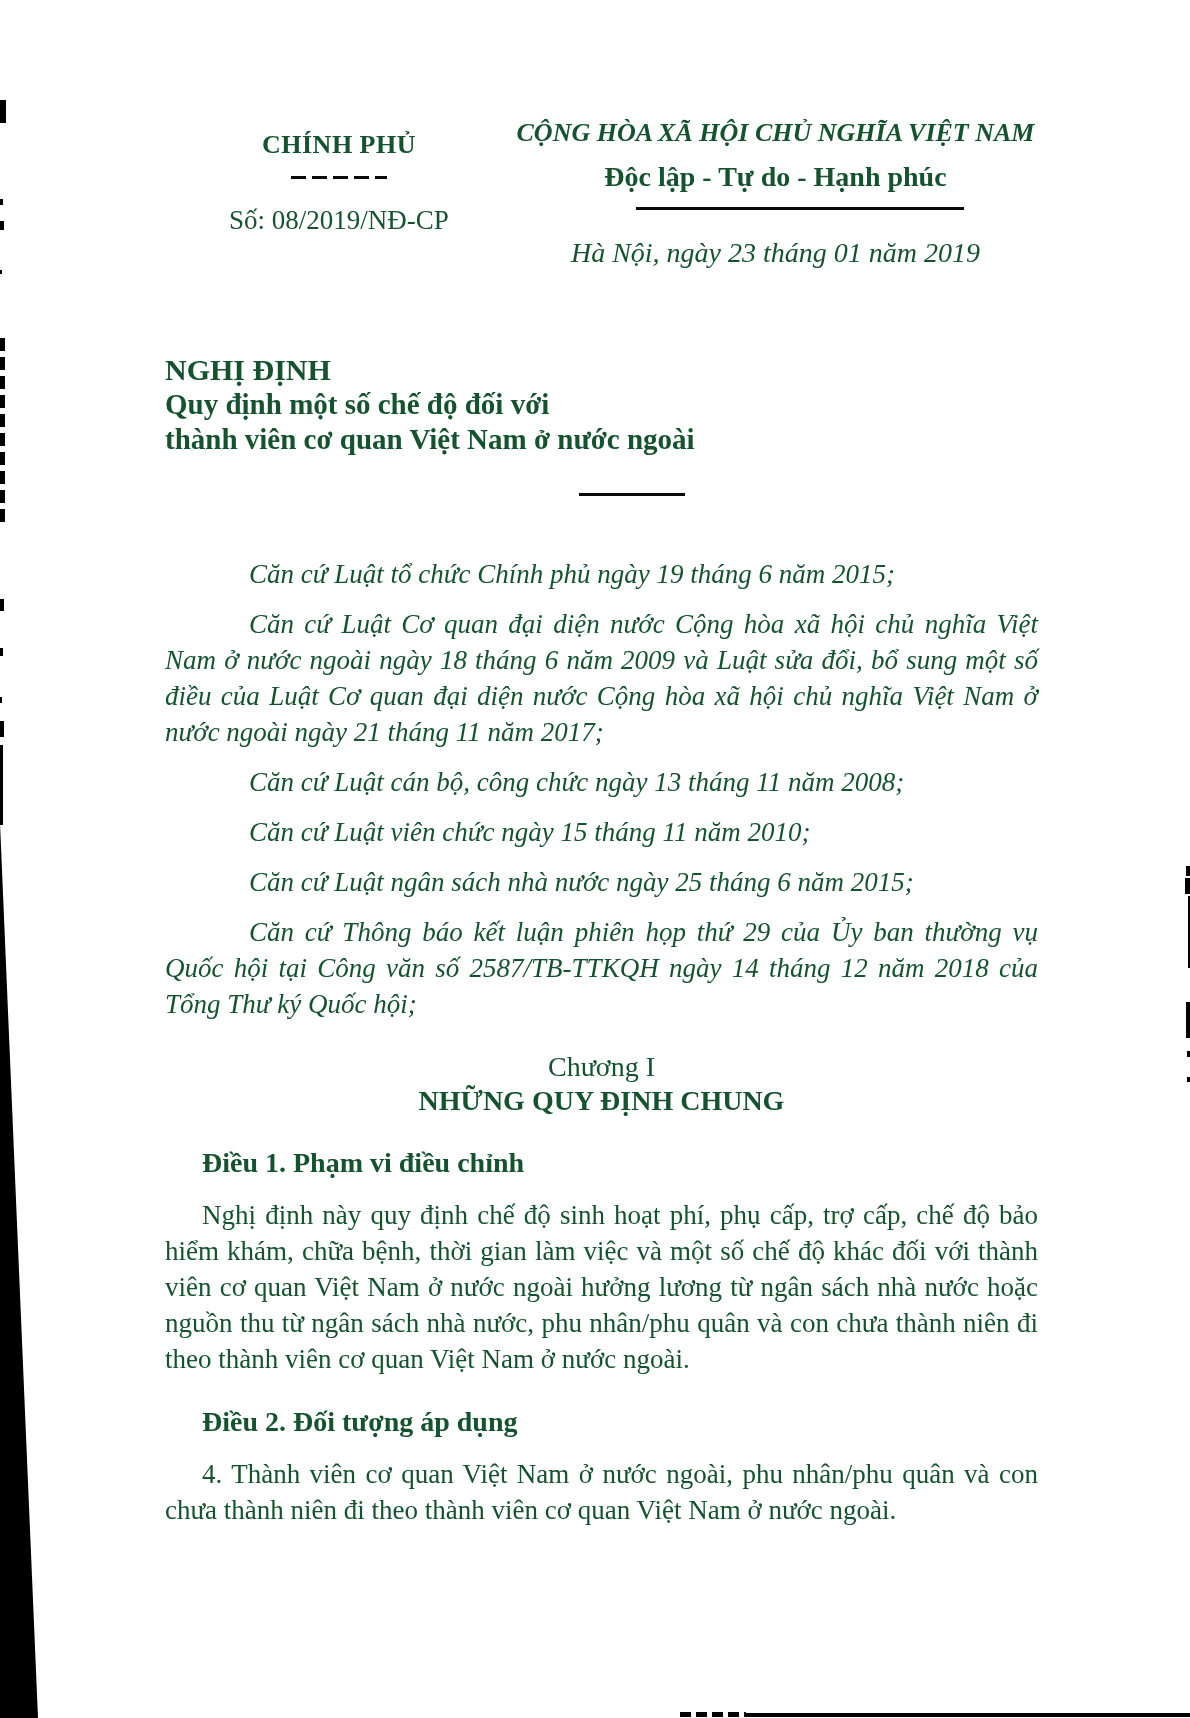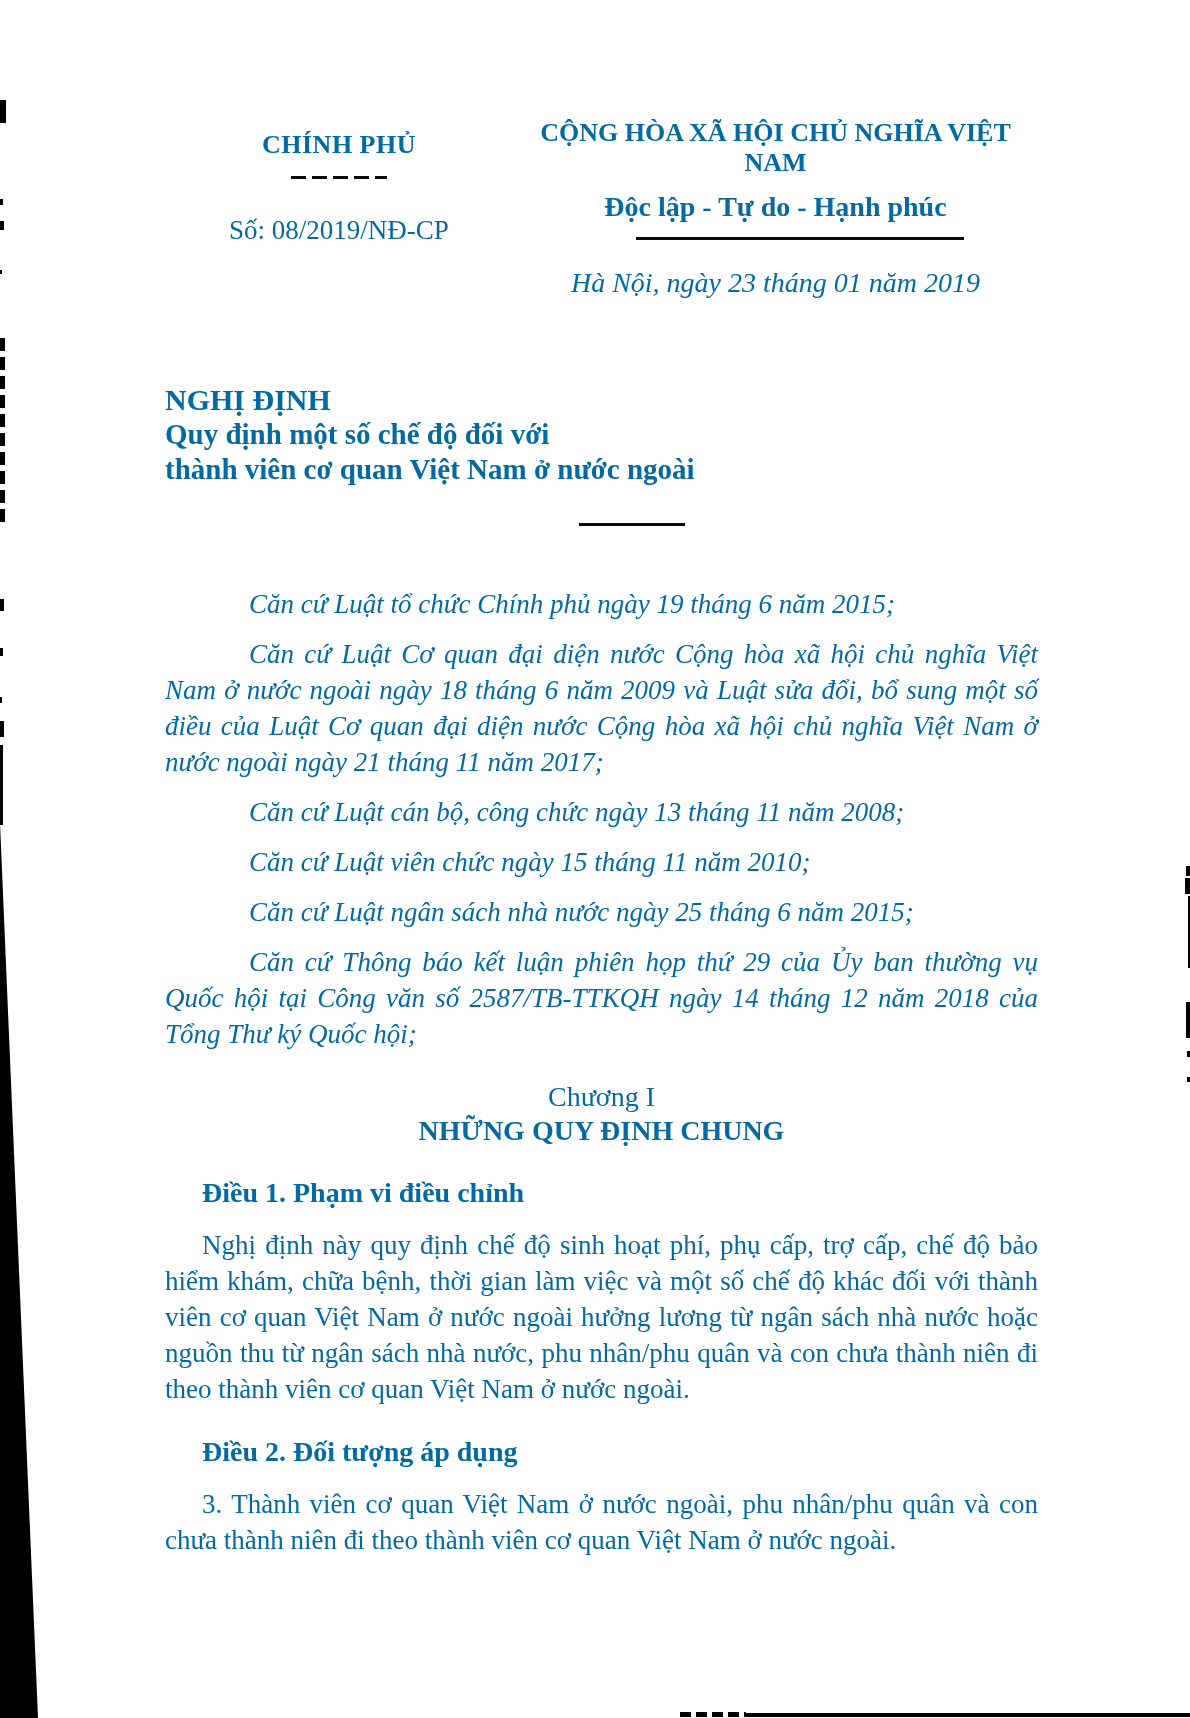--- a/index.html
+++ b/index.html
@@ -1,43 +1,43 @@
 <!DOCTYPE html>
 <html><head>
 <meta charset="utf-8">
 <style>
   html, body { margin: 0; padding: 0; background: #e8e8e8; }
   .page {
     position: relative;
     width: 1190px;
     height: 1718px;
     background: #ffffff;
-    color: #0369a1;
+    color: #14532d;
     font-family: "Liberation Serif", "DejaVu Serif", serif;
     overflow: hidden;
     margin: 0 auto;
   }
   .content {
     position: absolute;
     left: 165px;
     right: 152px;
     top: 118px;
   }
 
   
   .hdr { display: flex; }
   .hdr-left { width: 348px; text-align: center; padding-top: 12px; }
   .org { font-weight: bold; font-size: 26px; line-height: 30px; letter-spacing: 0.5px; }
   .org-rule {
     width: 96px; height: 3px; margin: 16px auto 0;
     background: repeating-linear-gradient(90deg, #0a0a0a 0 15px, transparent 15px 21px);
   }
-  .doc-no { margin-top: 35px; font-size: 27px; line-height: 32px; }
+  .doc-no { margin-top: 25px; font-size: 27px; line-height: 32px; }
   .hdr-right { flex: 1; text-align: center; }
-  .country { font-weight: bold; font-size: 26px; line-height: 30px; }
+  .country { font-weight: bold; font-size: 26px; line-height: 30px; font-style: italic; }
   .motto { font-weight: bold; font-size: 28px; line-height: 34px; margin-top: 12px; }
   .motto-rule { width: 328px; height: 3px; background: #0a0a0a; margin: 13px auto 0; transform: translateX(24px); }
   .place-date { font-style: italic; font-size: 28px; line-height: 34px; margin-top: 26px; }
 
   
   .title-block { margin-top: 82px; }
   .title-kind { font-weight: bold; font-size: 30px; line-height: 35px; }
   .title-sub { font-weight: bold; font-size: 29px; line-height: 35px; }
   .title-rule { width: 106px; height: 3px; background: #0a0a0a; margin: 36px auto 0; transform: translateX(30px); }
 
@@ -143,21 +143,21 @@
     <div>
       <div class="article-heading">Điều 1. Phạm vi điều chỉnh</div>
       <div class="article-body">
         <p>Nghị định này quy định chế độ sinh hoạt phí, phụ cấp, trợ cấp, chế độ bảo hiểm khám, chữa bệnh, thời gian làm việc và một số chế độ khác đối với thành viên cơ quan Việt Nam ở nước ngoài hưởng lương từ ngân sách nhà nước hoặc nguồn thu từ ngân sách nhà nước, phu nhân/phu quân và con chưa thành niên đi theo thành viên cơ quan Việt Nam ở nước ngoài.</p>
       </div>
     </div>
 
     <div>
       <div class="article-heading">Điều 2. Đối tượng áp dụng</div>
       <div class="article-body">
-        <p>3. Thành viên cơ quan Việt Nam ở nước ngoài, phu nhân/phu quân và con chưa thành niên đi theo thành viên cơ quan Việt Nam ở nước ngoài.</p>
+        <p>4. Thành viên cơ quan Việt Nam ở nước ngoài, phu nhân/phu quân và con chưa thành niên đi theo thành viên cơ quan Việt Nam ở nước ngoài.</p>
       </div>
     </div>
 
   </div>
 
   <div class="art a-bar1"></div>
   <div class="art a-m1"></div>
   <div class="art a-m2"></div>
   <div class="art a-m3"></div>
   <div class="art a-dashes"></div>

